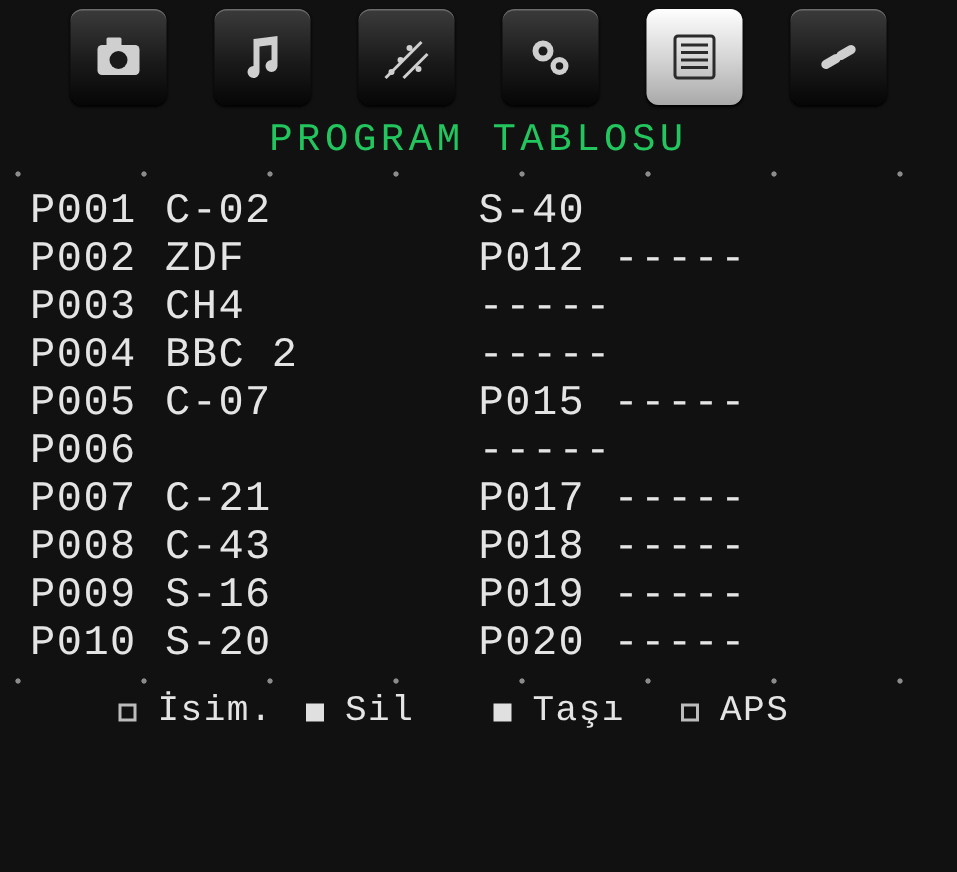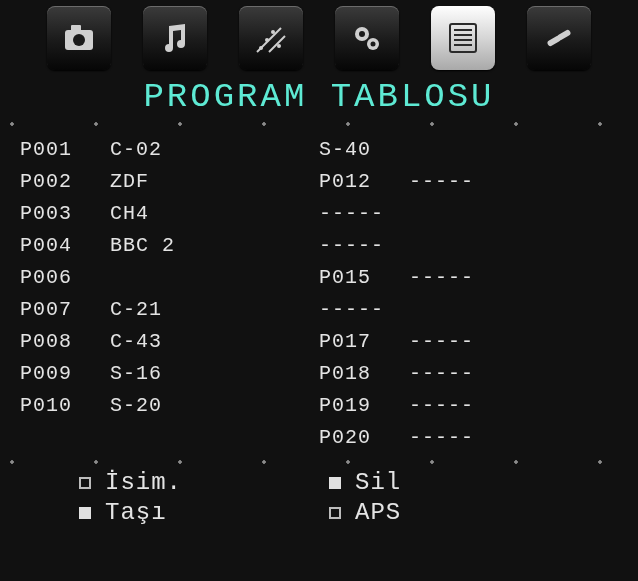--- a/index.html
+++ b/index.html
@@ -33,53 +33,53 @@
   }
   .tab.sel{
     background:linear-gradient(#fefefe,#d6d6d6 50%,#a9a9a9);
   }
   .tab svg{display:block}
   .tab .glyph{fill:#cfcfcf}
   .tab.sel .glyph{fill:#2b2b2b}
   
   .title{
     text-align:center;
-    font-size:34px;
+    font-size:26px;
     letter-spacing:3px;
-    color:#5eead4;
+    color:#22c55e;
     margin-top:6px;
   }
   
   .dots{
     height:8px;
     margin:4px 8px 2px 8px;
     background-image:radial-gradient(circle at 4px 4px,#bfbfbf 1.5px,transparent 2px);
     background-size:84px 8px;
     background-repeat:repeat-x;
     opacity:.7;
   }
   
   .ptable{
     display:flex;
     padding:4px 20px 0 20px;
   }
   .pcol{flex:1}
   .prow{
     display:flex;
-    font-size:20px;
+    font-size:28px;
     line-height:32px;
     letter-spacing:1px;
     white-space:pre;
   }
   .pnum{width:90px}
   .pname{flex:1}
   
   .legend{
     display:grid;
-    grid-template-columns:1fr 1fr;
+    grid-template-columns:1fr 1fr 1fr 1fr;
     column-gap:20px;
     width:480px;
     margin:0 auto 0 auto;
     font-size:24px;
     letter-spacing:1px;
   }
   .legitem{display:flex;align-items:center;gap:14px;line-height:30px}
   .sq{
     width:12px;height:12px;
     box-sizing:border-box;
@@ -150,20 +150,21 @@
 <div class="title">PROGRAM TABLOSU</div>
 
 <div class="dots"></div>
 
 <div class="ptable">
   <div class="pcol">
     <div class="prow"><span class="pnum">P001</span><span class="pname">C-02</span></div>
     <div class="prow"><span class="pnum">P002</span><span class="pname">ZDF</span></div>
     <div class="prow"><span class="pnum">P003</span><span class="pname">CH4</span></div>
     <div class="prow"><span class="pnum">P004</span><span class="pname">BBC 2</span></div>
+    <div class="prow"><span class="pnum">P005</span><span class="pname">C-07</span></div>
     <div class="prow"><span class="pnum">P006</span></div>
     <div class="prow"><span class="pnum">P007</span><span class="pname">C-21</span></div>
     <div class="prow"><span class="pnum">P008</span><span class="pname">C-43</span></div>
     <div class="prow"><span class="pnum">P009</span><span class="pname">S-16</span></div>
     <div class="prow"><span class="pnum">P010</span><span class="pname">S-20</span></div>
   </div>
   <div class="pcol">
     <div class="prow"><span class="pname">S-40</span></div>
     <div class="prow"><span class="pnum">P012</span><span class="pname">-----</span></div>
     <div class="prow"><span class="pname">-----</span></div>

